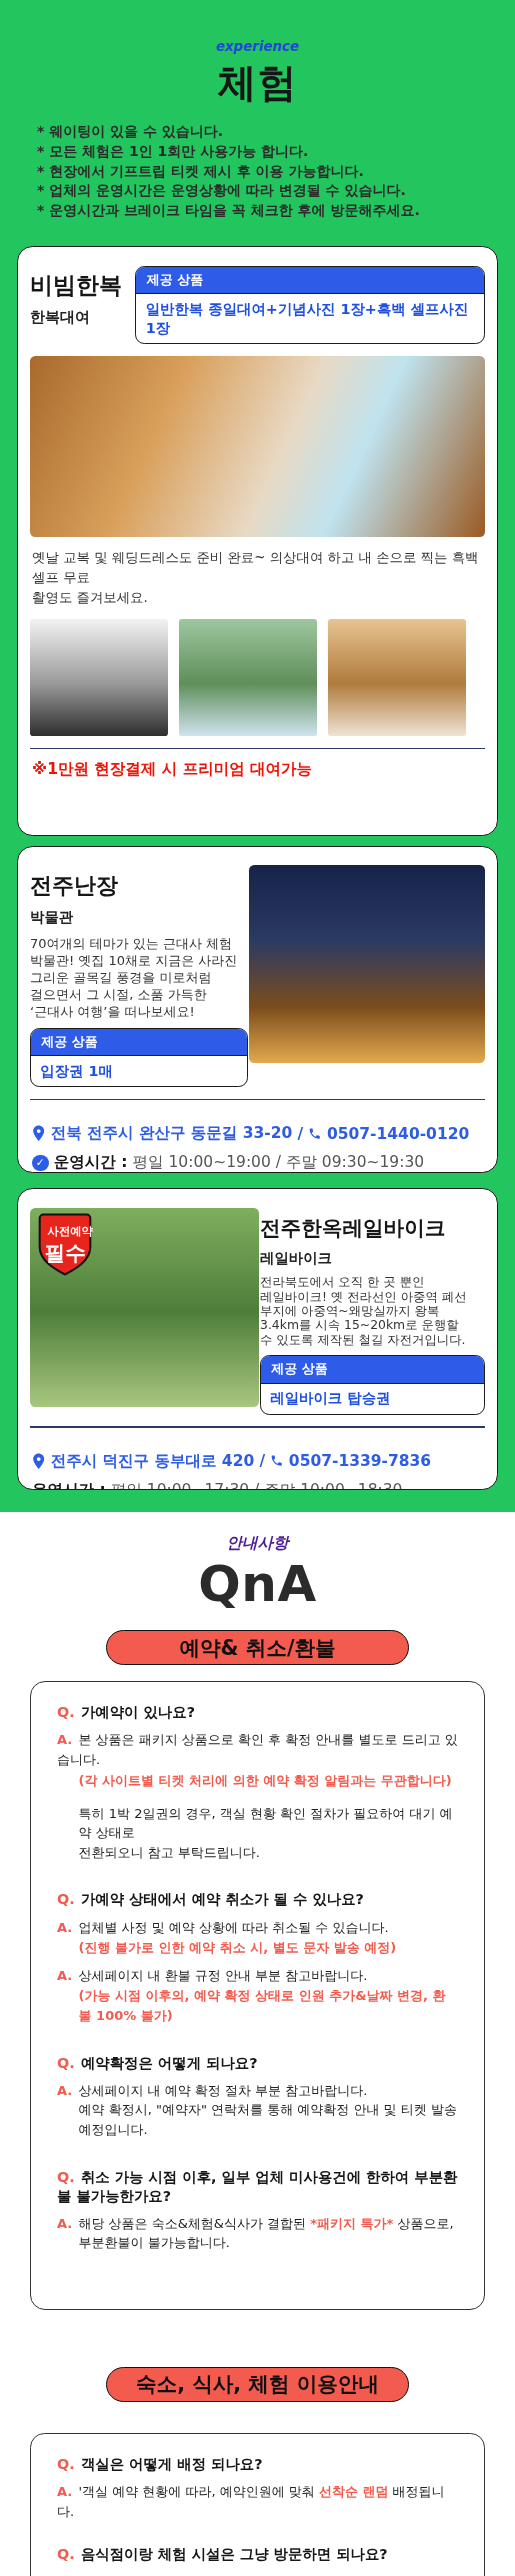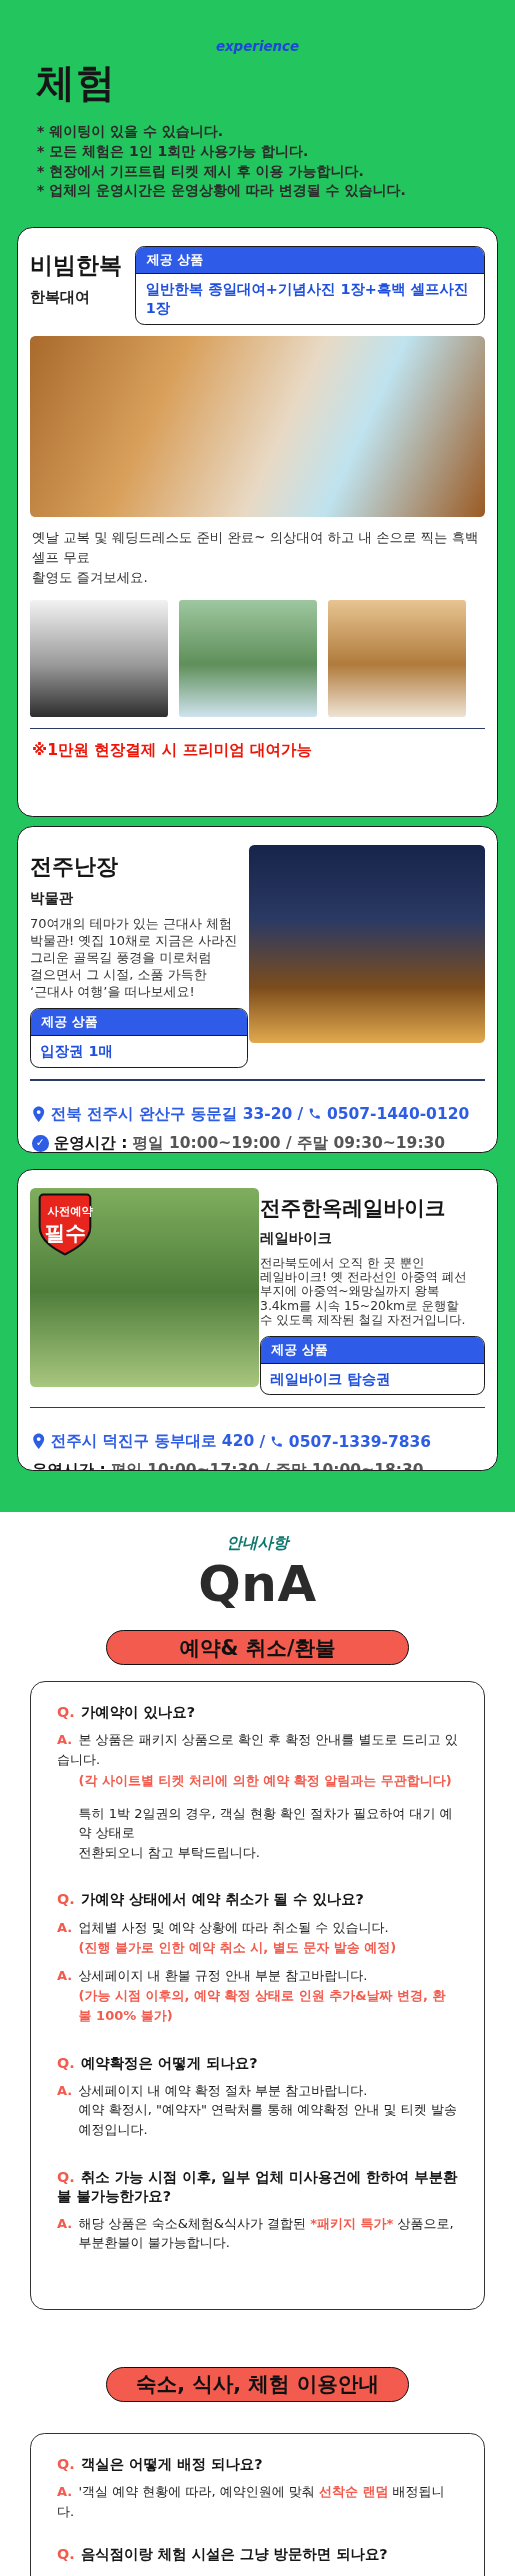--- a/index.html
+++ b/index.html
@@ -4,21 +4,21 @@
 <style>
   html,body{margin:0;padding:0;}
   body{width:515px;font-family:"DejaVu Sans","Liberation Sans",sans-serif;color:#1c1c1c;}
   .page{width:515px;position:relative;}
   section{width:515px;position:relative;overflow:hidden;}
   .sec-gray{height:1512px;background:#22c55e;}
   .sec-white{height:1208px;background:#ffffff;}
 
   
   .eyebrow{padding-top:39px;text-align:center;font-size:13.4px;font-weight:800;font-style:italic;color:#1f47d7;}
-  .main-title{margin:2.1px 0 0;text-align:left;font-size:39px;font-weight:900;color:#161616;letter-spacing:1px;padding-left:36px;}
+  .main-title{margin:2.1px 0 0;text-align:center;font-size:39px;font-weight:900;color:#161616;letter-spacing:1px;}
   .notes{margin:12.4px 0 0 37px;padding:0;list-style:none;}
   .notes li{font-size:14px;font-weight:600;color:#2b2b2b;line-height:19.6px;}
 
   
   .card{background:#fff;border:1.5px solid #1c1c1c;border-radius:15.5px;margin:0 auto;width:455px;padding:8px 12px;box-sizing:content-box;}
   .card1{margin-top:26px;height:572px;overflow:hidden;}
   .card2{margin-top:9.3px;height:309px;overflow:hidden;}
   .card3{margin-top:15.5px;height:284px;overflow:hidden;}
 
   .c1-head{display:flex;align-items:stretch;gap:12.4px;margin-top:10.3px;}
@@ -34,41 +34,41 @@
   .photo-row{display:flex;gap:10.8px;margin-top:11.3px;}
   .photo-row .photo{width:138px;height:117px;flex:none;border-radius:3.1px;}
   .ph-bw{background:linear-gradient(180deg,#f2f2f2 0%,#9a9a9a 55%,#2e2e2e 100%);}
   .ph-garden{background:linear-gradient(180deg,#9ec7a0 0%,#5f8f5a 55%,#cfe3ee 100%);}
   .ph-indoor{background:linear-gradient(180deg,#e7c491 0%,#b07b3c 55%,#efe3d4 100%);}
   .divider{height:1.5px;background:#2b3a69;margin-top:11.3px;}
   .warn{margin:10.3px 2.1px 0;font-size:15.5px;font-weight:800;color:#ec1507;}
   .addr-line{display:flex;align-items:center;gap:5.2px;margin:23px 2.1px 0;font-size:15.5px;font-weight:700;color:#2d5ce5;}
   .hours-line{display:flex;align-items:center;gap:5.2px;margin:8.2px 2.1px 0;font-size:15.5px;}
   .hours-label{font-weight:800;color:#161616;}
-  .hours-val{font-weight:700;color:#555;}
+  .hours-val{font-weight:400;color:#555;}
   .icn{flex:none;display:inline-block;}
   .chk{width:16.5px;height:16.5px;border-radius:50%;background:#2d5ce5;color:#fff;font-size:10.8px;font-weight:800;text-align:center;line-height:16.5px;}
 
   .two-col{display:flex;gap:1px;margin-top:10.3px;}
   .col-txt{flex:1;padding-top:6.2px;}
   .col-txt .card-title{font-size:22px;}
   .col-txt .card-cat{font-weight:700;font-size:14.4px;}
   .mini-desc{margin-top:7.2px;font-size:13px;font-weight:500;color:#333;line-height:17px;}
   .card3 .mini-desc{line-height:14.4px;font-size:12.4px;}
   .col-txt .product-box{margin-top:8.2px;}
   .col-photo{flex:none;position:relative;}
   .night-photo{width:236px;height:198px;background:linear-gradient(180deg,#16234a 0%,#2b3a63 38%,#7c4d1c 72%,#e2a94e 100%);}
   .bike-photo{width:229px;height:199px;background:linear-gradient(180deg,#7fae5e 0%,#4e7d3a 52%,#a8c77f 100%);}
   .badge{position:absolute;left:8.2px;top:5.2px;width:54px;height:63px;}
   .badge svg{position:absolute;left:0;top:0;}
   .badge .b1{position:absolute;top:11.3px;width:64px;text-align:center;color:#fff;font-size:11.3px;font-weight:800;}
   .badge .b2{position:absolute;top:26px;width:54px;text-align:center;color:#fff;font-size:20.6px;font-weight:900;}
 
   
-  .qna-eyebrow{padding-top:20.6px;text-align:center;font-size:15.5px;font-weight:800;font-style:italic;color:#0f766e;}
+  .qna-eyebrow{padding-top:20.6px;text-align:center;font-size:15.5px;font-weight:800;font-style:italic;color:#4c1d95;}
   .qna-title{margin:1px 0 0;text-align:center;font-size:50px;font-weight:900;color:#2b2b2b;letter-spacing:0.5px;}
   .pill{margin:17.5px auto 0;width:301px;height:33px;background:#f25b4d;border:1.5px solid #111;border-radius:20.6px;display:flex;align-items:center;justify-content:center;font-size:20.6px;font-weight:900;color:#111;}
   .qcard{margin:15.5px auto 0;width:455px;border:1.5px solid #333;border-radius:14.4px;background:#fff;padding:21.6px 26px;box-sizing:border-box;}
   .qcard1{height:629px;overflow:hidden;border-radius:15px;}
   .qcard2{height:222px;overflow:hidden;}
   .q-line{font-size:14.4px;font-weight:800;color:#161616;margin-top:28px;}
   .q-line:first-child{margin-top:0;}
   .qmark,.amark{color:#f25b4d;font-weight:900;margin-right:6.2px;}
   .a-line{font-size:13px;font-weight:500;color:#222;margin-top:8.2px;line-height:19.6px;}
   .a-cont{font-size:13px;font-weight:500;color:#222;margin:0 0 0 21.6px;line-height:19.6px;}
@@ -83,20 +83,21 @@
 <div class="page">
 
   <section class="sec-gray">
     <div class="eyebrow">experience</div>
     <h1 class="main-title">체험</h1>
     <ul class="notes">
       <li>* 웨이팅이 있을 수 있습니다.</li>
       <li>* 모든 체험은 1인 1회만 사용가능 합니다.</li>
       <li>* 현장에서 기프트립 티켓 제시 후 이용 가능합니다.</li>
       <li>* 업체의 운영시간은 운영상황에 따라 변경될 수 있습니다.</li>
+      <li>* 운영시간과 브레이크 타임을 꼭 체크한 후에 방문해주세요.</li>
     </ul>
 
     <div class="card card1">
       <div class="c1-head">
         <div class="c1-titles">
           <div class="card-title">비빔한복</div>
           <div class="card-cat">한복대여</div>
         </div>
         <div class="product-box">
           <div class="product-head">제공 상품</div>

